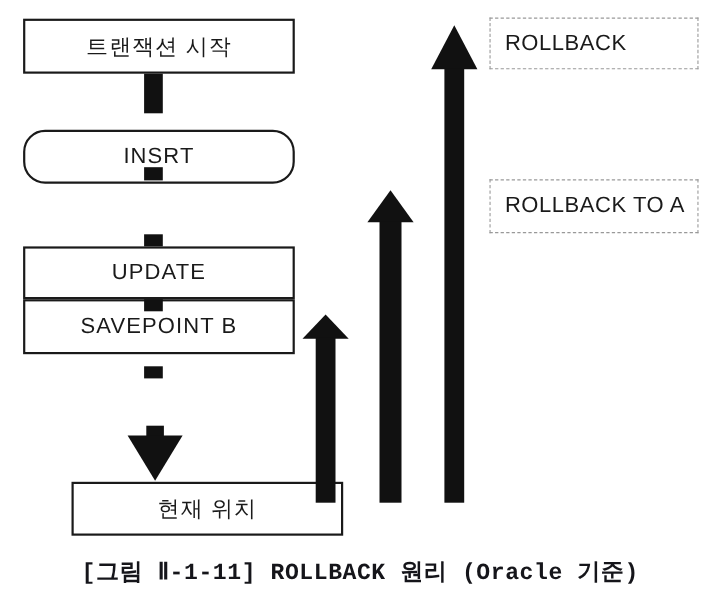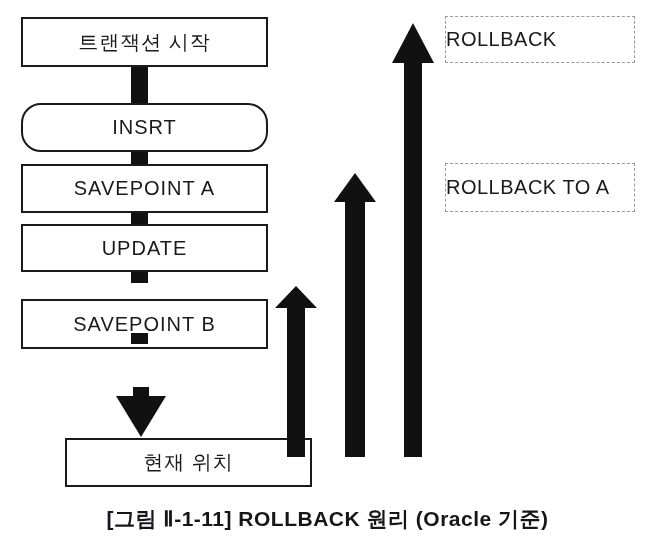--- a/index.html
+++ b/index.html
@@ -21,24 +21,24 @@
     background: #ffffff;
     display: flex;
     align-items: center;
     justify-content: center;
     font-size: 20px;
     color: #1a1a1a;
     letter-spacing: 1px;
     white-space: nowrap;
   }
   .b1 { top: 17px;  height: 50px; }
-  .b2 { top: 103px; height: 49px; border-radius: 20px; }
+  .b2 { top: 118px; height: 49px; border-radius: 20px; }
   .b3 { top: 164px; height: 49px; }
   .b4 { top: 224px; height: 48px; }
-  .b5 { top: 299px; height: 50px; }
+  .b5 { top: 272px; height: 50px; }
   .b6 { top: 344px; height: 45px; }
   .b7 { top: 438px; height: 49px; margin-left: 44px; }
   
   .conn {
     position: absolute;
     left: 131px;
     width: 17px;
     background: #111111;
   }
   .c1 { top: 67px;  height: 36px; }
@@ -78,49 +78,50 @@
   
   .dlabel {
     position: absolute;
     left: 445px;
     width: 190px;
     box-sizing: border-box;
     border: 1px dashed #999999;
     background: #ffffff;
     display: flex;
     align-items: center;
+    padding-left: 13px;
     font-size: 20px;
     color: #1a1a1a;
     letter-spacing: 0.5px;
     white-space: nowrap;
   }
   .r1 { top: 16px;  height: 47px; }
   .r2 { top: 163px; height: 49px; }
   .r3 { top: 283px; height: 49px; }
   
   .caption {
     position: absolute;
     left: 0; right: 0;
     top: 505px;
     text-align: center;
     font-size: 21px;
     font-weight: bold;
     color: #15151a;
     letter-spacing: 0.5px;
     white-space: nowrap;
+    font-family: Liberation Mono, monospace;
   }
 </style>
 </head>
 <body>
 
 <div class="stage">
 
   <div class="fbox b1">트랜잭션 시작</div>
   <div class="fbox b2">INSRT</div>
-  <div class="fbox b3">SAVEPOINT A</div>
   <div class="fbox b4">UPDATE</div>
   <div class="fbox b5">SAVEPOINT B</div>
   <div class="fbox b7">현재 위치</div>
 
   <div class="conn c1"></div>
   <div class="conn c2"></div>
   <div class="conn c3"></div>
   <div class="conn c4"></div>
   <div class="conn c5"></div>
 

